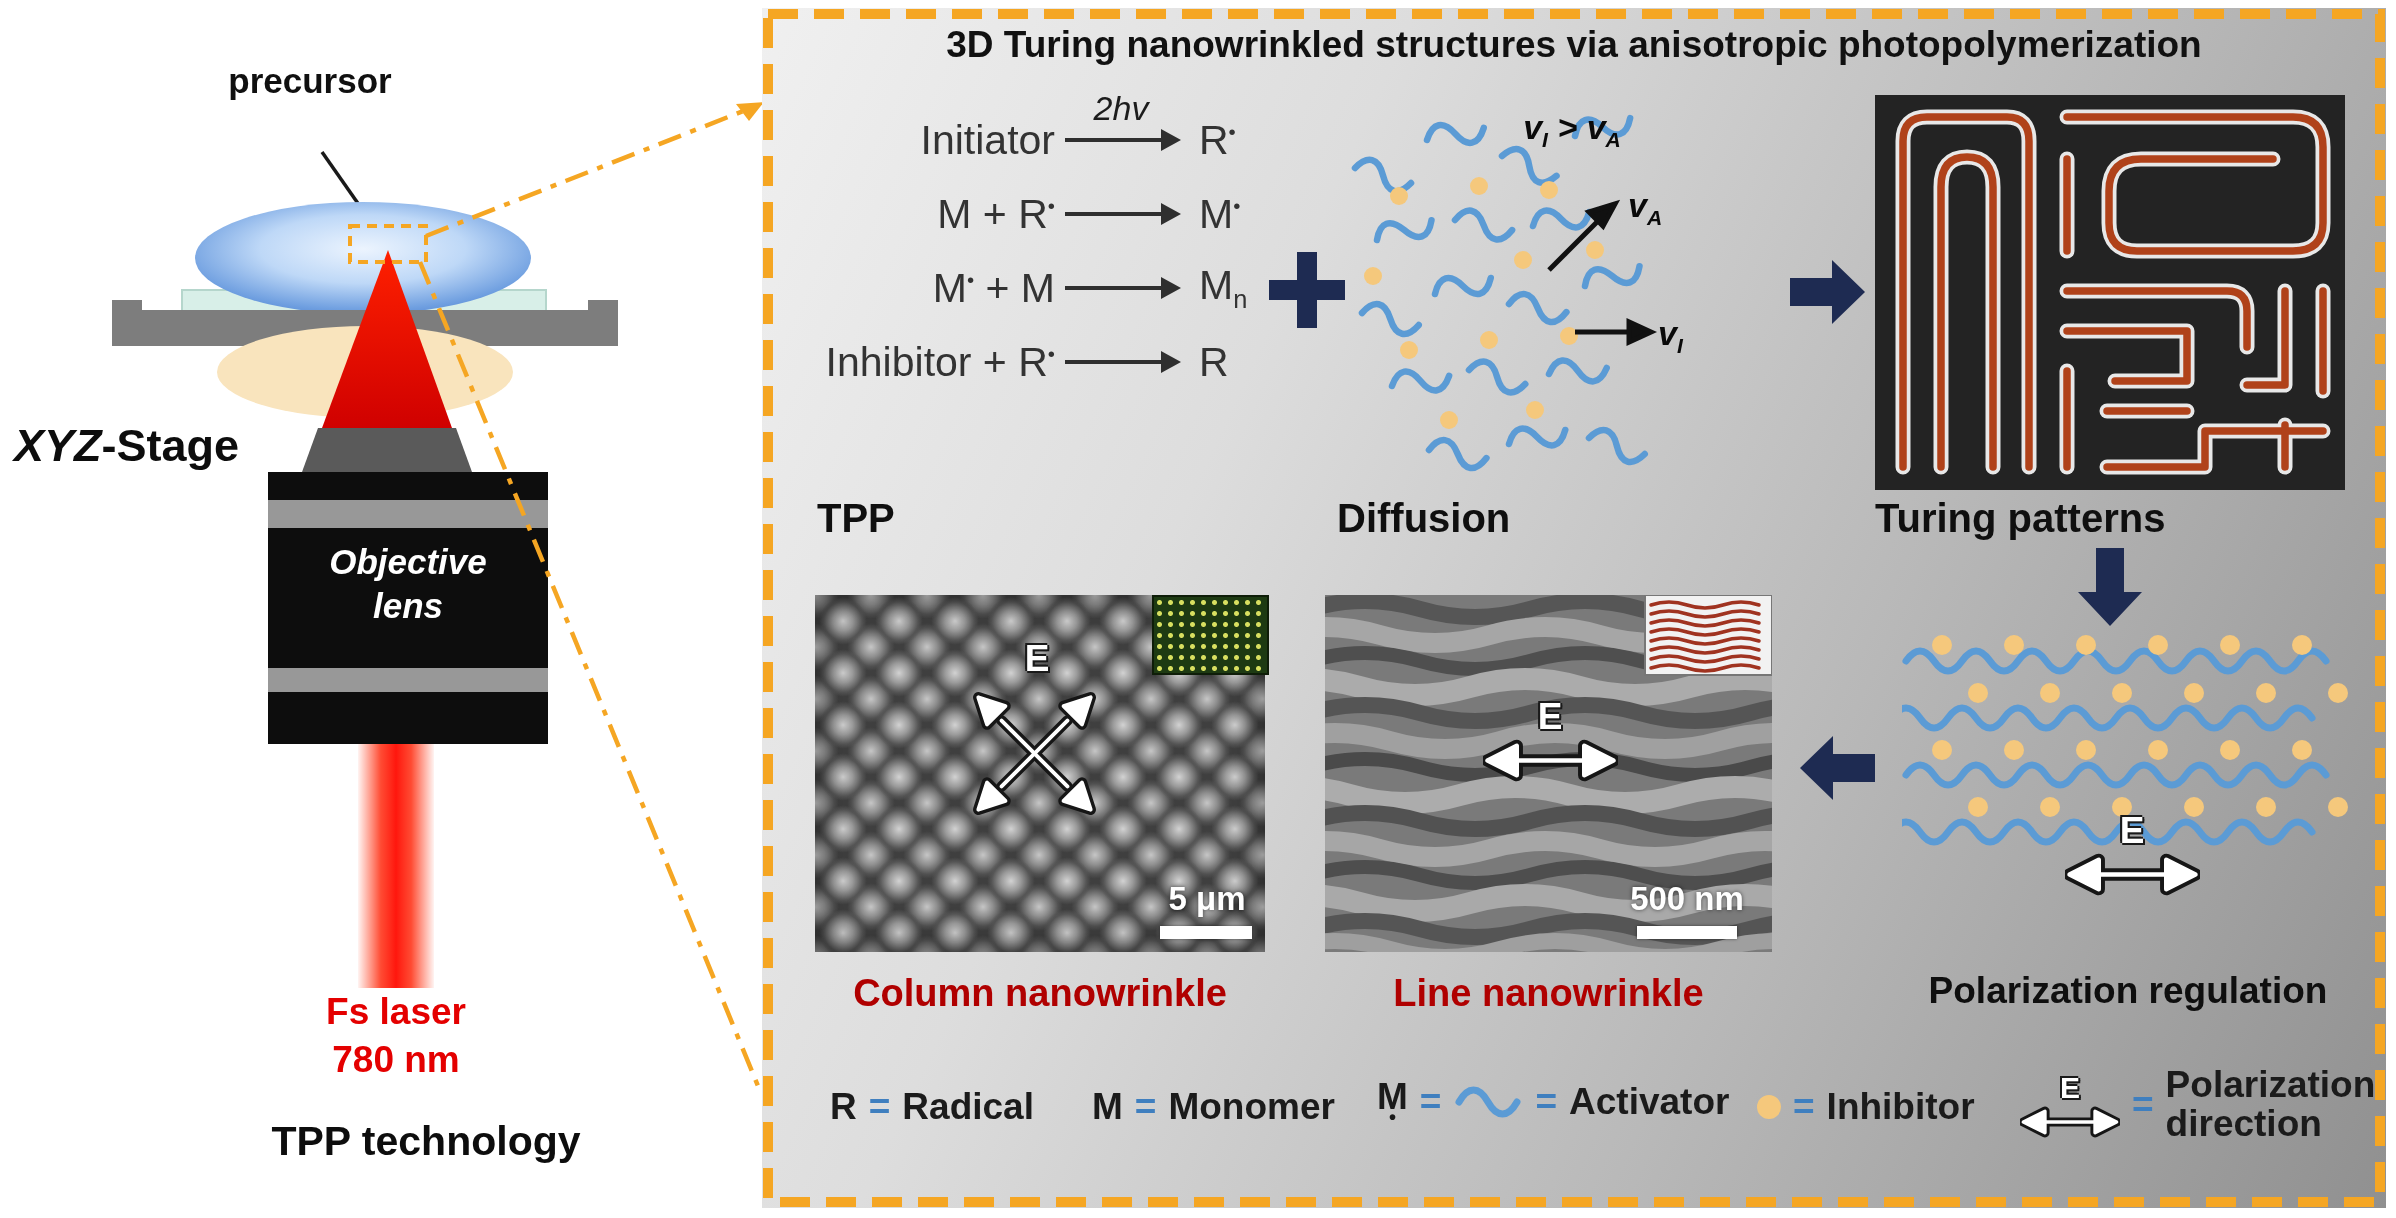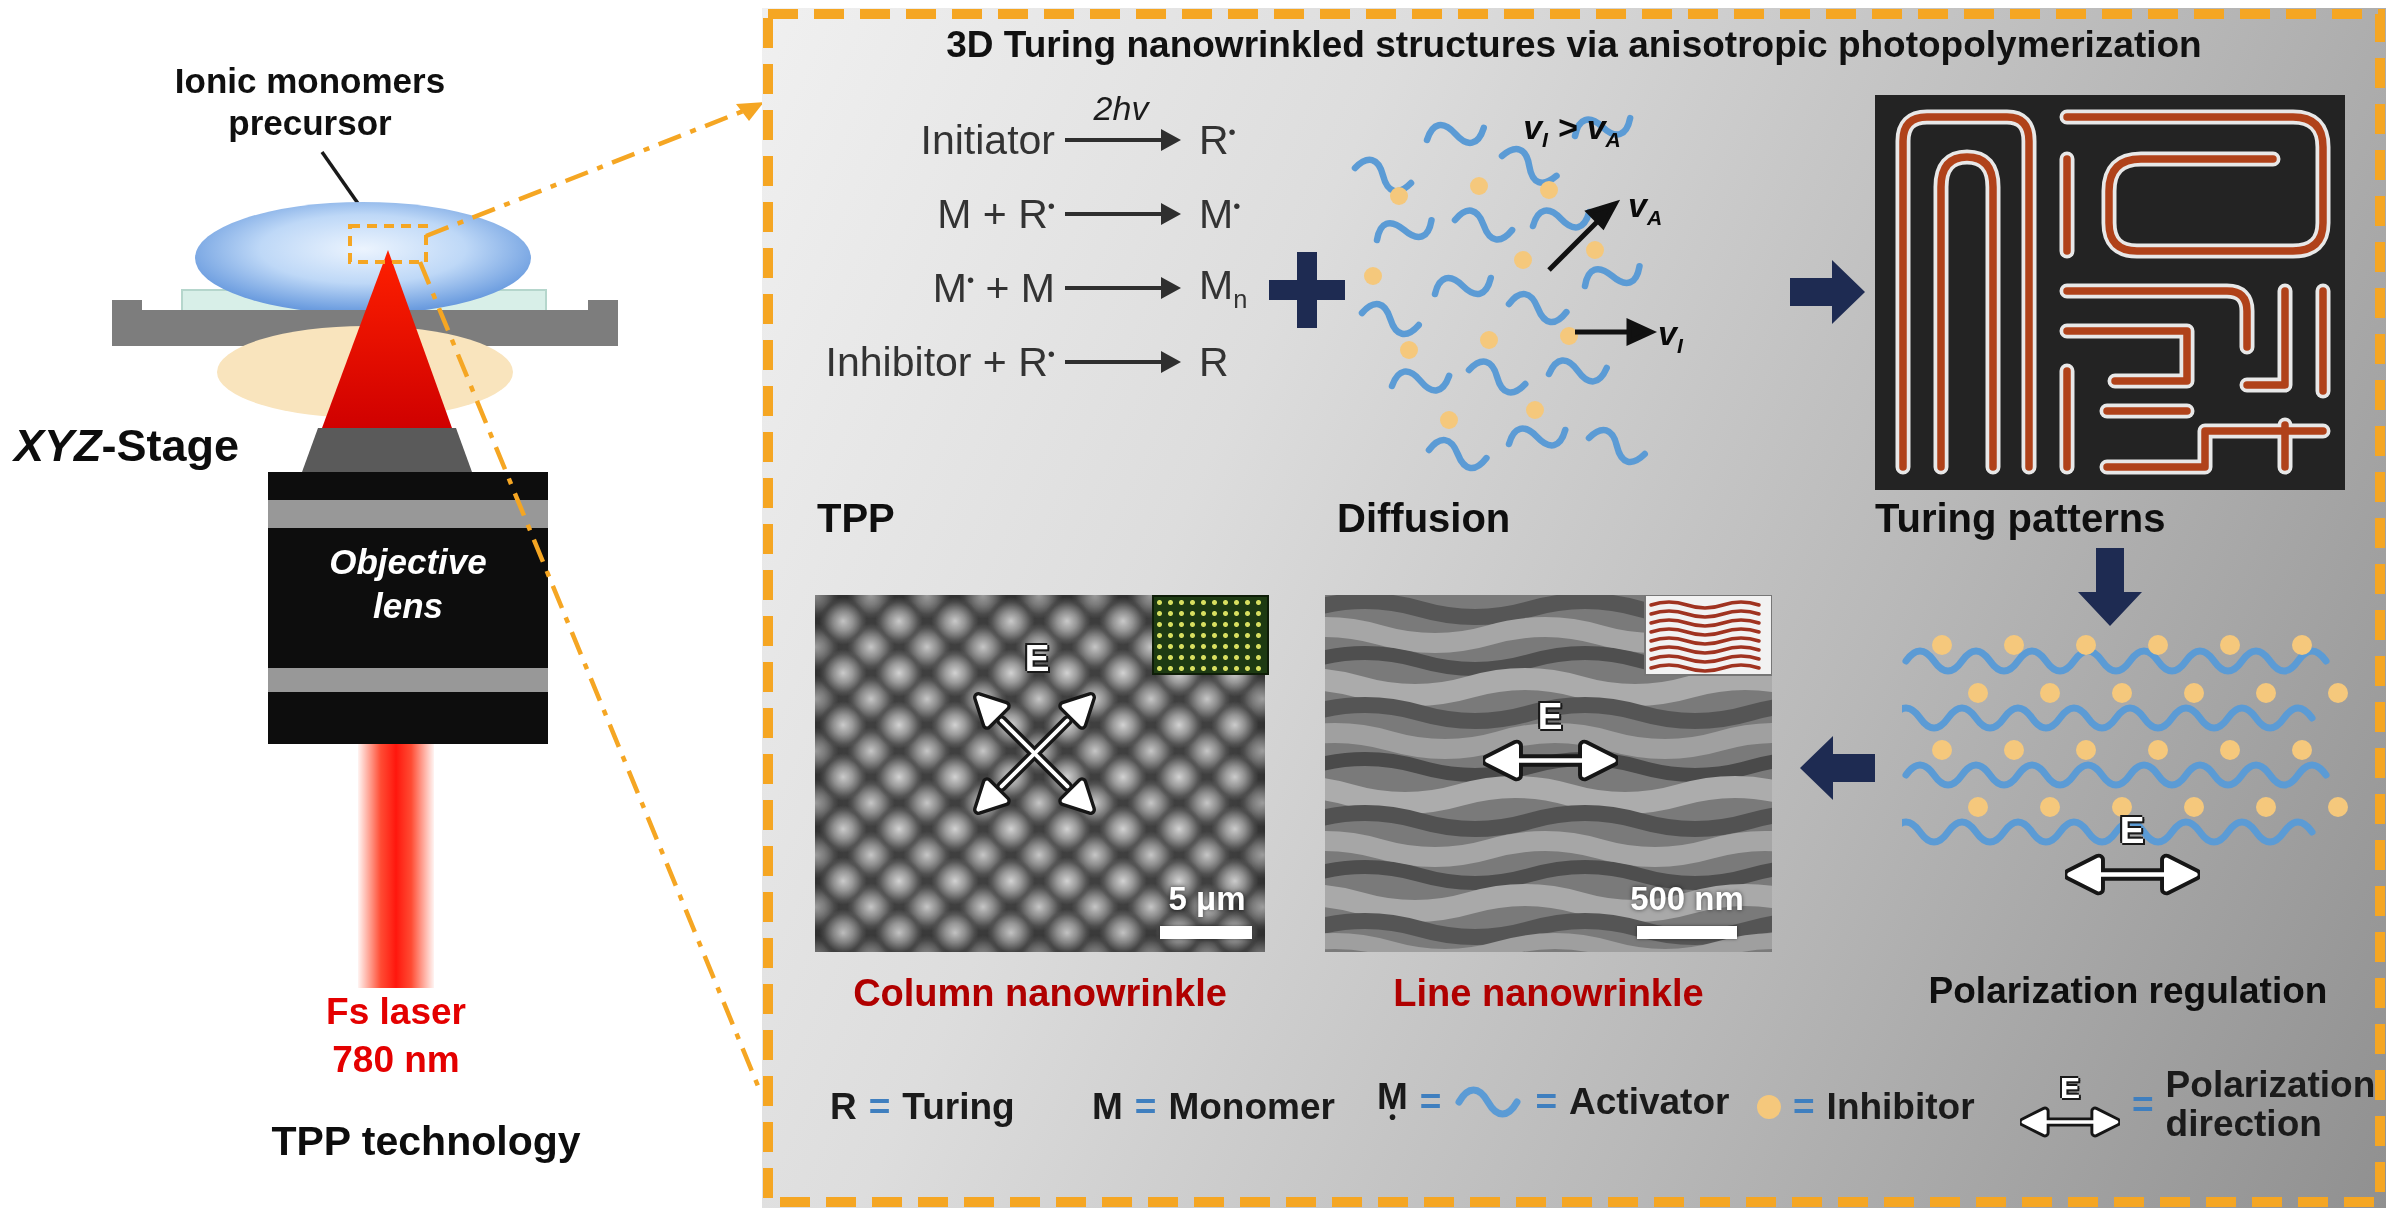--- a/index.html
+++ b/index.html
@@ -100,21 +100,20 @@
       <path d="M410,196 V290 H372"></path>
       <path d="M448,196 V296"></path>
       <path d="M410,330 V372"></path>
     </g>
   </defs>
 </svg>
 
 <div class="canvas">
 
   <div class="abs ionic">
-    <div>Ionic monomers</div>
     <div>precursor</div>
   </div>
 
   <svg class="abs" style="left:0;top:0" width="762" height="1218">
     <defs>
       <radialGradient id="dg" cx="0.5" cy="0.42" r="0.68">
         <stop offset="0" stop-color="#ecf4fe"></stop>
           <stop offset="0.45" stop-color="#bed8f7"></stop>
         <stop offset="0.8" stop-color="#6f9fe0"></stop>
           <stop offset="1" stop-color="#4c7ecf"></stop>
@@ -378,21 +377,21 @@
       <use href="#star4" stroke="#161616" stroke-width="11" fill="#161616"></use>
       <use href="#star4" stroke="#fff" stroke-width="4" fill="#fff"></use>
     </svg>
     <div class="abs scaletxt" style="left:390px;top:872px;width:110px">5 μm</div>
     <div class="abs scalebar" style="left:398px;top:918px;width:92px;height:13px"></div>
     <div class="abs capred" style="left:53px;top:964px;width:450px">Column nanowrinkle</div>
 
     <div class="abs leg" style="left:68px;top:1078px">
       <span>R</span>
       <span class="eqs">=</span>
-      <span>Turing</span>
+      <span>Radical</span>
     </div>
     <div class="abs leg" style="left:330px;top:1078px">
       <span>M</span>
       <span class="eqs">=</span>
       <span>Monomer</span>
     </div>
     <div class="abs leg" style="left:615px;top:1072px">
       <span class="mstack">
         <span>M</span>
         <span class="mdot">•</span>

